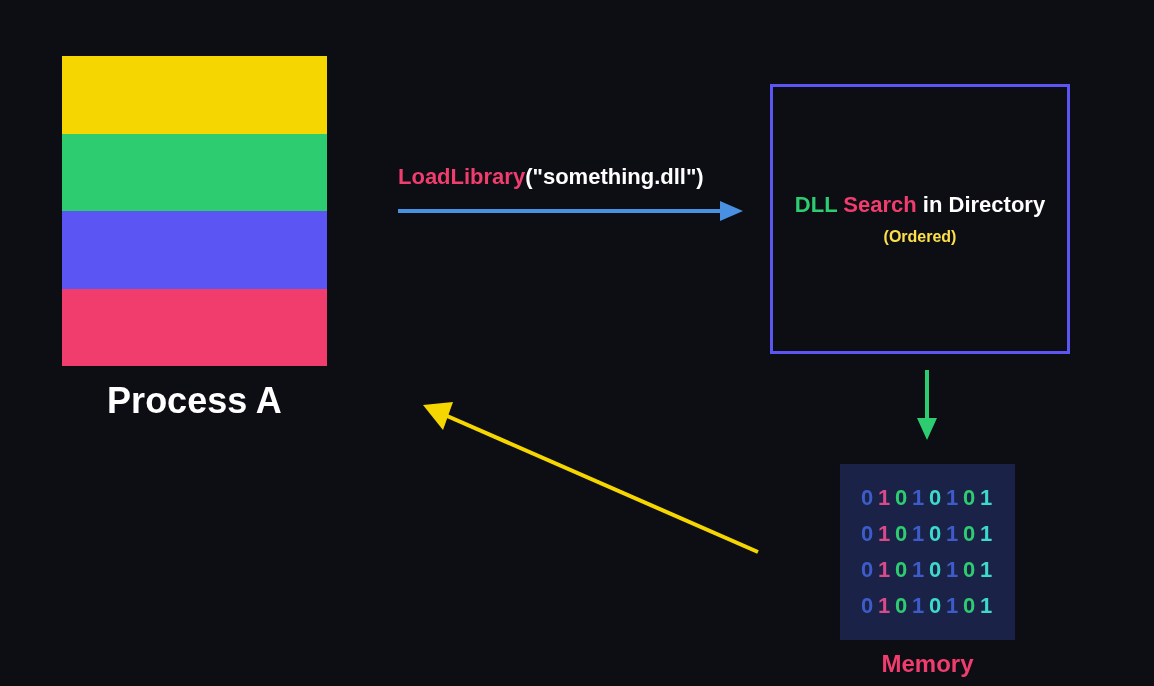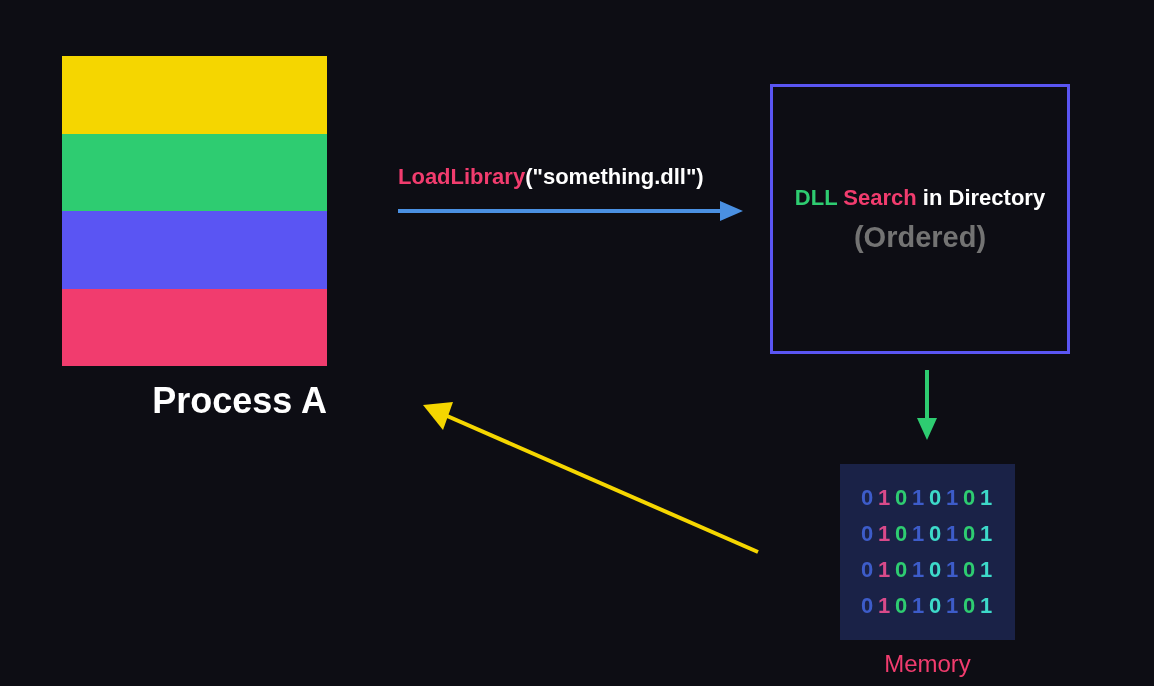--- a/index.html
+++ b/index.html
@@ -21,21 +21,21 @@
     flex-direction: column;
   }
   .process-stripe {
     flex: 1;
   }
   .process-label {
     position: absolute;
     left: 62px;
     top: 380px;
     width: 265px;
-    text-align: right;
+    text-align: center;
     color: #ffffff;
     font-size: 36px;
     font-weight: 700;
   }
   .search-box {
     position: absolute;
     left: 770px;
     top: 84px;
     width: 300px;
     height: 270px;
@@ -44,23 +44,23 @@
     flex-direction: column;
     align-items: center;
     justify-content: center;
     gap: 10px;
   }
   .search-line1 {
     font-size: 22px;
     font-weight: 700;
   }
   .search-line2 {
-    font-size: 29px;
-    font-weight: 700;
-    color: #737373;
+    font-size: 16px;
+    font-weight: 700;
+    color: #fde047;
   }
   .loadlib-label {
     position: absolute;
     left: 398px;
     top: 164px;
     font-size: 22px;
     font-weight: 700;
   }
   .memory-box {
     position: absolute;
@@ -83,21 +83,21 @@
     display: flex;
     gap: 3px;
   }
   .memory-label {
     position: absolute;
     left: 840px;
     top: 650px;
     width: 175px;
     text-align: center;
     font-size: 24px;
-    font-weight: 400;
+    font-weight: 700;
     color: #f13c6e;
   }
   .arrow-blue {
     position: absolute;
     left: 398px;
     top: 196px;
     width: 345px;
     height: 30px;
   }
   .arrow-green {

